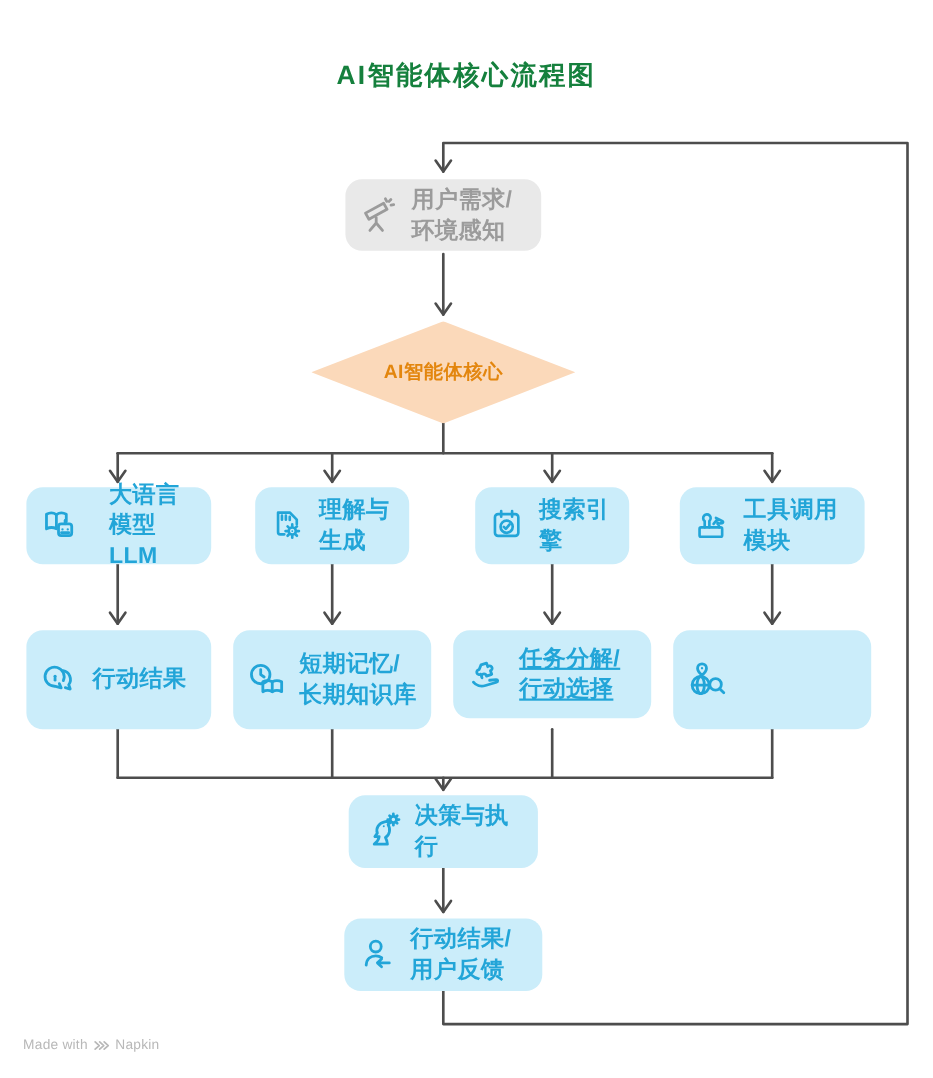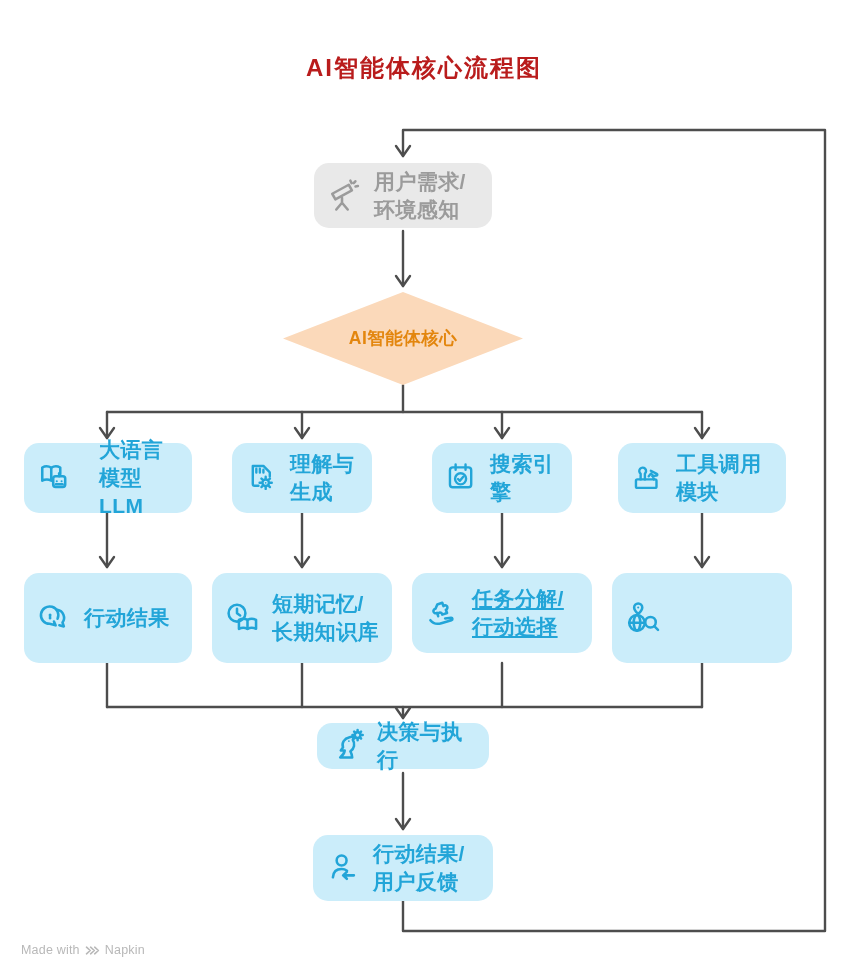--- a/index.html
+++ b/index.html
@@ -6,21 +6,21 @@
   html,body { background:#ffffff; }
   body {
     width:848px; height:980px; position:relative; overflow:hidden;
     font-family:"Liberation Sans", sans-serif;
   }
   .canvas { position:absolute; left:0; top:0; width:848px; height:980px; background:#fff; }
 
   .title {
     position:absolute; left:0; top:52px; width:848px;
     text-align:center; font-size:24px; font-weight:800;
-    letter-spacing:2px; color:#b91c1c;
+    letter-spacing:2px; color:#15803d;
   }
 
   svg.lines { position:absolute; left:0; top:0; width:848px; height:980px; pointer-events:none; }
 
   .node {
     position:absolute; display:flex; align-items:center; gap:11px;
     border-radius:15px; padding:6px 13px;
   }
   .node .label { font-size:21px; font-weight:600; line-height:1.32; letter-spacing:.4px; }
   .module { background:#cbedfa; color:#22a5d8; }
@@ -42,21 +42,21 @@
   
   #n-input    { left:314px; top:163px; width:178px; height:65px; }
   #n-llm      { left:24px;  top:443px; width:168px; height:70px;gap:26px; }
   #n-memory   { left:232px; top:443px; width:140px; height:70px; }
   #n-planning { left:432px; top:443px; width:140px; height:70px; }
   #n-tools    { left:618px; top:443px; width:168px; height:70px; }
   #n-underst  { left:24px;  top:573px; width:168px; height:90px; }
   #n-knowl    { left:212px; top:573px; width:180px; height:90px; }
   #n-task     { left:412px; top:573px; width:180px; height:80px;text-decoration:underline; }
   #n-extern   { left:612px; top:573px; width:180px; height:90px; }
-  #n-decide   { left:317px; top:723px; width:172px; height:46px; }
+  #n-decide   { left:317px; top:723px; width:172px; height:66px; }
   #n-result   { left:313px; top:835px; width:180px; height:66px;align-items:center; }
 
   .watermark {
     position:absolute; left:21px; top:943px; display:flex; align-items:center; gap:5px;
     color:#b8b8b8; font-size:12.5px; letter-spacing:.2px;
   }
   .watermark svg { display:block; width:15px; height:13px; fill:none; stroke:#b8b8b8; stroke-width:1.6; stroke-linecap:round; stroke-linejoin:round; }
 </style>
 </head>
 <body>

